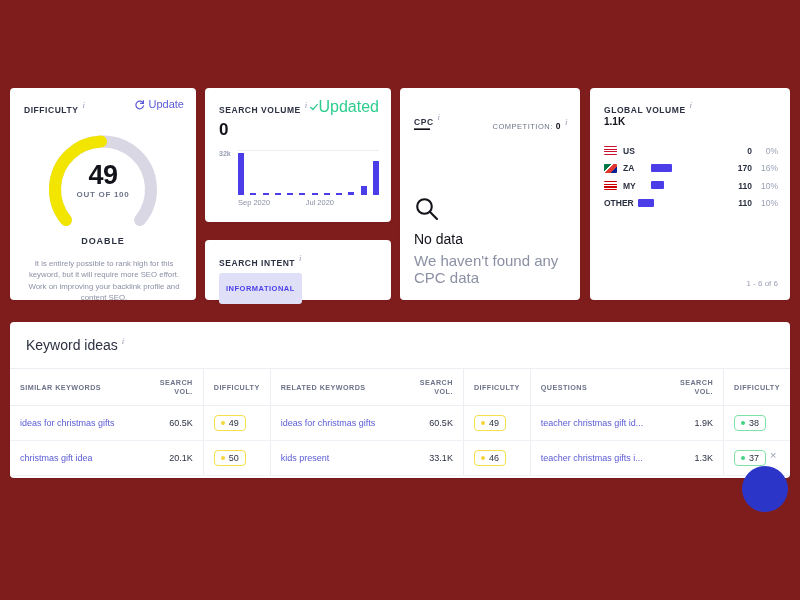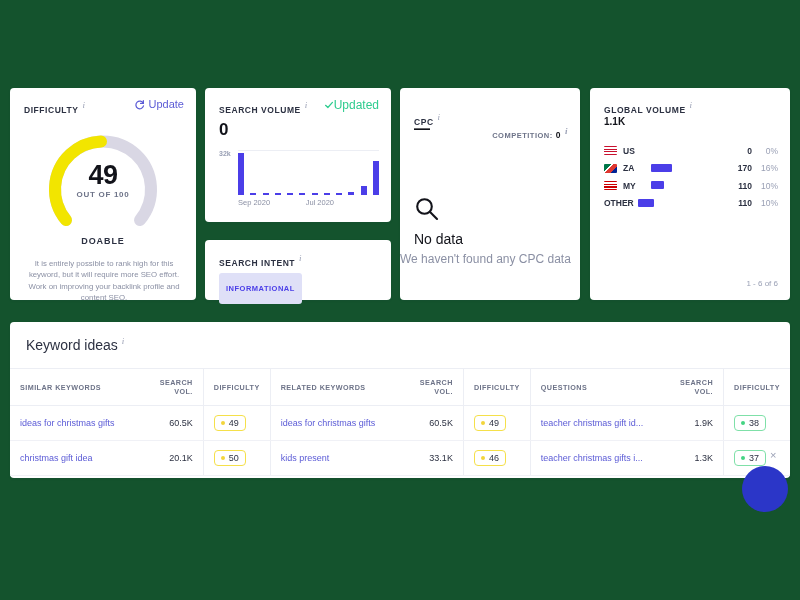--- a/index.html
+++ b/index.html
@@ -2,21 +2,21 @@
 <html><head>
 <meta charset="utf-8">
 <style>
   * { box-sizing: border-box; margin: 0; padding: 0; }
   html, body {
     width: 800px; height: 600px;
     background: #f2f3f7;
     font-family: "Liberation Sans", sans-serif;
     -webkit-font-smoothing: antialiased;
   }
-  .page { position: relative; width: 800px; height: 600px; background: #14532d; overflow: hidden; }
+  .page { position: relative; width: 800px; height: 600px; background: #7f1d1d; overflow: hidden; }
 
   .card {
     position: absolute;
     background: #ffffff;
     border-radius: 4px;
     box-shadow: 0 1px 3px rgba(30,35,70,0.07);
   }
 
   
   .card-title {
@@ -69,21 +69,21 @@
     position: absolute; left: 14px; right: 12px; top: 170px;
     font-size: 7.8px; line-height: 1.45; color: #8b90a4; text-align: center;
   }
 
   
   #sv-card { left: 205px; top: 88px; width: 186px; height: 134px; }
   .sv-head { position: absolute; left: 14px; top: 12px; }
   .updated-tag {
     position: absolute; right: 12px; top: 10px;
     display: flex; align-items: center; 
-    color: #2ecc8f; font-size: 12px; cursor: pointer;
+    color: #2ecc8f; font-size: 16px; cursor: pointer;
   }
   .check-ico { width: 10px; height: 10px; display:block; }
   .sv-value { position: absolute; left: 14px; top: 32px; font-size: 17px; font-weight: bold; color: #12131a; }
   .sv-axis-max { position: absolute; left: 14px; top: 62px; font-size: 7px; color: #9aa0b5; font-weight:bold;}
   .sv-chart { position: absolute; left: 33px; right: 12px; top: 62px; height: 45px; }
   .sv-grid { position: absolute; left: 0; right: 0; top: 0; height: 1px; background: #eceef4; }
   .sv-bars {
     position: absolute; left: 0; right: 0; bottom: 0; height: 45px;
     display: flex; align-items: flex-end; justify-content: space-between;
   }
@@ -99,27 +99,27 @@
     background: #dfe0f7; color: #4b3ee8;
     font-size: 7.5px; font-weight: bold; letter-spacing: 0.5px;
     padding: 11px 7px; border-radius: 3px; cursor: pointer;
   }
 
   
   #cpc-card { left: 400px; top: 88px; width: 180px; height: 212px; }
   .cpc-head { position: absolute; left: 14px; top: 12px; margin-top: 12px; }
   .cpc-dash { position: absolute; left: 14px; top: 33px; font-size: 16px; font-weight: bold; color: #12131a; line-height: 1; }
   .cpc-comp {
-    position: absolute; right: 12px; top: 38px;
-    font-size: 7.5px; font-weight: bold; letter-spacing: 0.5px; color: #6d7388;
+    position: absolute; right: 12px; top: 29px;
+    font-size: 7.5px; font-weight: normal; letter-spacing: 0.5px; color: #6d7388;
   }
   .cpc-comp b { color: #12131a; font-size: 8.5px; margin-left: 3px; }
   .cpc-search-ico { position: absolute; left: 14px; top: 108px; }
   .cpc-nodata { position: absolute; left: 14px; top: 143px; font-size: 14px; color: #12131a; }
-  .cpc-nodata-sub { position: absolute; left: 0; top: 164px; font-size: 12px; color: #8b90a4; }
+  .cpc-nodata-sub { position: absolute; left: 14px; top: 164px; font-size: 15px; color: #8b90a4; }
 
   
   #gv-card { left: 590px; top: 88px; width: 200px; height: 212px; }
   .gv-head { position: absolute; left: 14px; top: 12px; }
   .gv-value { position: absolute; left: 14px; top: 28px; font-size: 10px; font-weight: bold; color: #12131a; }
   .gv-list { position: absolute; left: 14px; right: 12px; top: 54px; }
   .gv-row { display: flex; align-items: center; height: 17.5px; font-size: 8.5px; }
   .gv-flag { width: 13px; height: 9px; border-radius: 1px; overflow: hidden; flex: none; position: relative; }
   .gv-code { width: 28px; margin-left: 6px; color: #2c3142; font-weight: bold; flex: none; }
   .gv-code.wide { width: 34px; margin-left: 0; }

